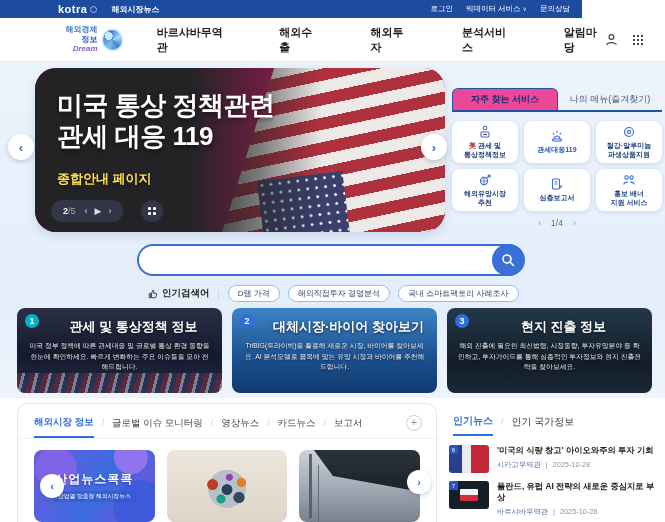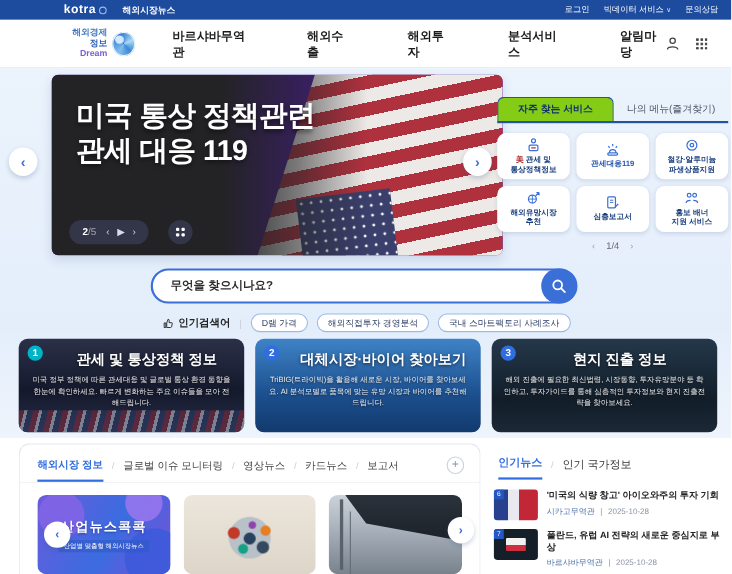--- a/index.html
+++ b/index.html
@@ -1,55 +1,55 @@
 <!DOCTYPE html>
 <html><head>
 <meta charset="utf-8">
 <style>
   * { margin:0; padding:0; box-sizing:border-box; }
   body { font-family:"Liberation Sans", sans-serif; background:#fff; }
   .page { position:relative; width:665px; height:522px; background:#fff; overflow:hidden; }
   a { text-decoration:none; color:inherit; cursor:pointer; }
 
   
-  .topbar { position:absolute; top:0; left:0; width:665px; height:18px; background:#1d4c9f;
+  .topbar { position:absolute; top:0; left:0; width:582px; height:18px; background:#1d4c9f;
             display:flex; align-items:center; padding:0 12px 0 58px; color:#fff; }
   .brand { display:flex; align-items:center; gap:3px; font-weight:bold; font-size:11px; letter-spacing:.5px; }
   .brand-circle { width:7px; height:7px; border:1.5px solid #9fb8e6; border-radius:50%; display:inline-block; }
   .topbar-news { margin-left:14px; font-size:8px; font-weight:bold; }
   .topbar-right { margin-left:auto; display:flex; align-items:center; gap:13px; font-size:7.5px; }
   .caret { font-size:6px; opacity:.85; }
 
   
   .header { position:absolute; top:18px; left:0; width:665px; height:44px; background:#fff;
             border-bottom:1px solid #e9ebf0; display:flex; align-items:center; }
   .logo { margin-left:56px; display:flex; align-items:center; gap:4px; }
   .logo-text { font-size:8px; font-weight:bold; line-height:1.2; text-align:right; }
   .logo-text .l1 { color:#3d74c0; display:block; }
   .logo-text .l2 { color:#2f5fb8; display:block; }
-  .logo-text .l2 b { color:#7b5fd0; }
+  .logo-text .l2 b { color:#7b5fd0;font-style:italic; }
   .logo-swirl { width:22px; height:22px; border-radius:50%;
       background:radial-gradient(circle at 32% 32%, #cfeafc 0 18%, transparent 20%),
                  conic-gradient(from 210deg, #7fc0ec, #2d6fd0 35%, #a9dcf4 60%, #3f86d8 80%, #7fc0ec);
       box-shadow:0 0 0 1px #e8f2fb inset; }
   .nav { display:flex; gap:50px; margin-left:34px; font-size:11px; font-weight:bold; color:#1b1b1b; }
   .nav a { padding:4px 0; }
   .header-icons { margin-left:auto; margin-right:22px; display:flex; align-items:center; gap:14px; }
   .icon-person svg { display:block; }
   .icon-grid { width:11px; height:11px;
       background-image:radial-gradient(#444 1.1px, transparent 1.3px);
       background-size:4px 4px; background-position:0 0; }
 
   
   .main-bg { position:absolute; top:62px; left:0; width:665px; height:338px;
              background:linear-gradient(180deg,#ebf3fc 0%,#e4eefb 70%,#eef4fc 100%); }
 
   
-  .hero { position:absolute; left:47px; top:68px; width:410px; height:164px; border-radius:6px;
-          background:#4c1d95; overflow:hidden; box-shadow:0 4px 10px rgba(40,70,130,.15); cursor:pointer; }
+  .hero { position:absolute; left:35px; top:68px; width:410px; height:164px; border-radius:21px;
+          background:#be185d; overflow:hidden; box-shadow:0 4px 10px rgba(40,70,130,.15); cursor:pointer; }
   .hero-flag { position:absolute; top:-12px; bottom:-12px; left:0; right:0;
       clip-path:polygon(44% 105%, 60% -5%, 101% -5%, 101% 105%);
       background:repeating-linear-gradient(168deg, #b0313e 0 12px, #ece9e6 12px 24px); }
   .hero-canton { position:absolute; left:55%; bottom:-4px; width:86px; height:72px; background:#3a3f6b;
       background-image:radial-gradient(circle, #fff 1px, transparent 1.6px); background-size:9px 9px;
       transform:rotate(-7deg); }
   .hero-fade { position:absolute; inset:0;
       background:linear-gradient(90deg, #232326 38%, rgba(35,35,38,.55) 55%, rgba(35,35,38,0) 70%); }
   .hero-title { position:absolute; left:22px; top:22px; color:#fff; font-size:26px; font-weight:800;
       line-height:1.18; text-shadow:0 2px 4px rgba(0,0,0,.5); letter-spacing:-.5px; }
@@ -70,21 +70,21 @@
   .car-arrow { position:absolute; width:26px; height:26px; border-radius:50%; background:#fff;
       box-shadow:0 2px 5px rgba(50,80,140,.25); display:flex; align-items:center; justify-content:center;
       color:#3a6fd8; font-size:13px; font-weight:bold; cursor:pointer; z-index:5; }
   .hero-arrow-l { left:8px; top:134px; }
   .hero-arrow-r { left:421px; top:134px; }
 
   
   .qp { position:absolute; left:452px; top:88px; width:210px; }
   .qp-tabs { display:flex; height:24px; border-bottom:2px solid #24549f; }
   .qp-tab { flex:1; display:flex; align-items:center; justify-content:center; font-size:9px; cursor:pointer; }
-  .qp-tab.active { background:#84cc16; border:1px solid #24549f; border-bottom:none; border-radius:6px 6px 0 0;
+  .qp-tab.active { background:#ec4899; border:1px solid #24549f; border-bottom:none; border-radius:6px 6px 0 0;
       color:#12306b; font-weight:bold; }
   .qp-tab.inactive { color:#4a5568; }
   .qp-grid { margin-top:9px; display:grid; grid-template-columns:repeat(3,1fr); gap:6px; }
   .qp-tile { height:42px; background:#fff; border-radius:8px; box-shadow:0 1px 4px rgba(30,60,120,.14);
       display:flex; flex-direction:column; align-items:center; justify-content:center; gap:2px;
       font-size:7px; font-weight:bold; color:#1b3f7e; text-align:center; line-height:1.3; cursor:pointer; }
   .qp-tile .red { color:#b03030; }
   .qp-tile .blue { color:#2456b0; }
   .qp-tile svg { display:block; }
   .qp-pager { margin-top:7px; text-align:center; font-size:8.5px; color:#667; display:flex;
@@ -233,20 +233,21 @@
   <div class="main-bg"></div>
 
   <div class="hero">
     <div class="hero-flag">
       <div class="hero-canton"></div>
     </div>
     <div class="hero-fade"></div>
     <div class="hero-title">
       <span>미국 통상 정책관련</span><br><span>관세 대응 119</span>
     </div>
+    <div class="hero-sub">종합안내 페이지</div>
     <div class="hero-pager">
       <span><span class="cur">2</span><span class="rest">/5</span></span>
       <span class="hero-ctrl">
         <span>‹</span>
         <span>▶</span>
         <span>›</span>
       </span>
     </div>
     <div class="hero-grid-btn">
       <span class="grid2">
@@ -318,21 +319,20 @@
       </div>
     </div>
     <div class="qp-pager">
       <span class="pg-arrow">‹</span>
       <span>1/4</span>
       <span class="pg-arrow">›</span>
     </div>
   </div>
 
   <div class="search-bar">
-    <input type="text" placeholder="무엇을 찾으시나요?" style="">
     <button class="search-btn">
       <svg width="14" height="14" viewBox="0 0 14 14">
           <circle cx="6" cy="6" r="4" fill="none" stroke="#fff" stroke-width="1.6"></circle>
           <line x1="9" y1="9" x2="12.5" y2="12.5" stroke="#fff" stroke-width="1.6" stroke-linecap="round"></line>
         </svg>
     </button>
   </div>
   <div class="popular">
     <span class="popular-label">
       <svg width="10" height="10" viewBox="0 0 12 12">

